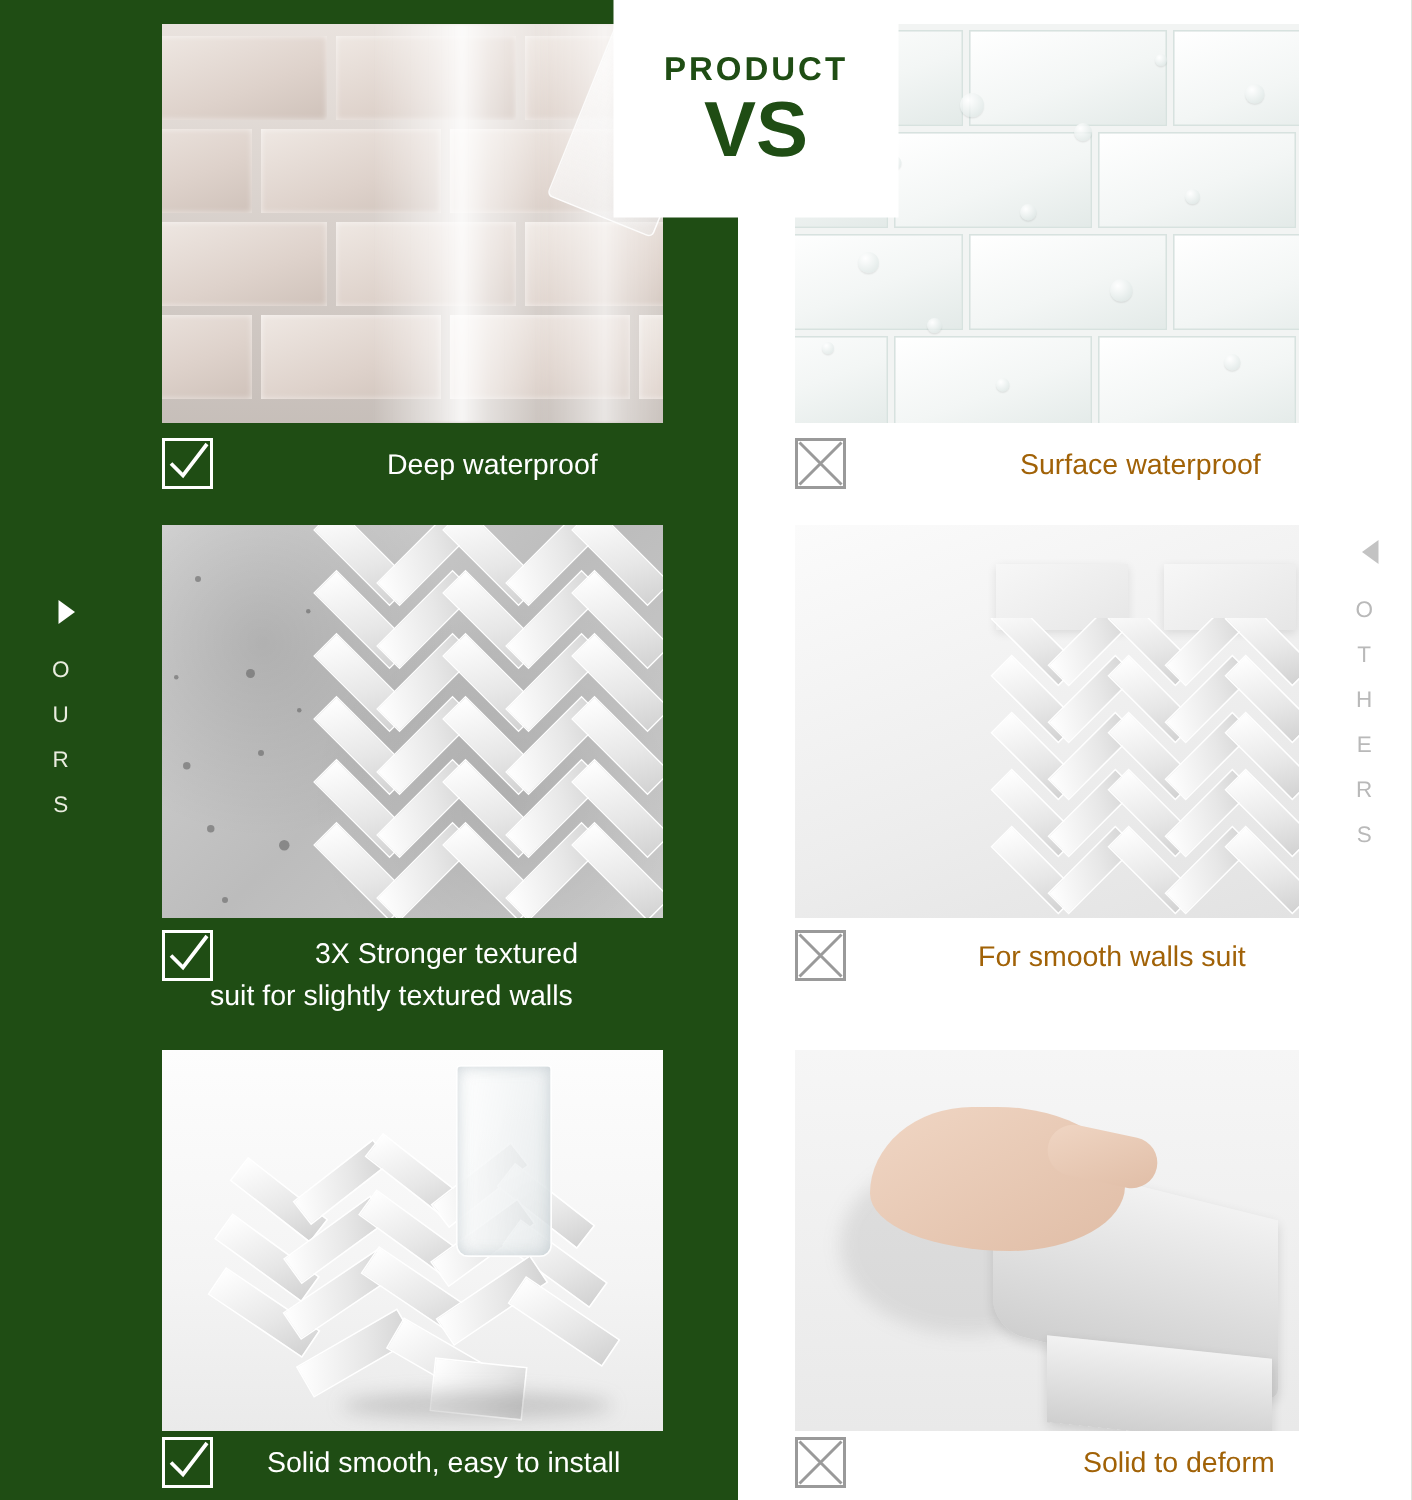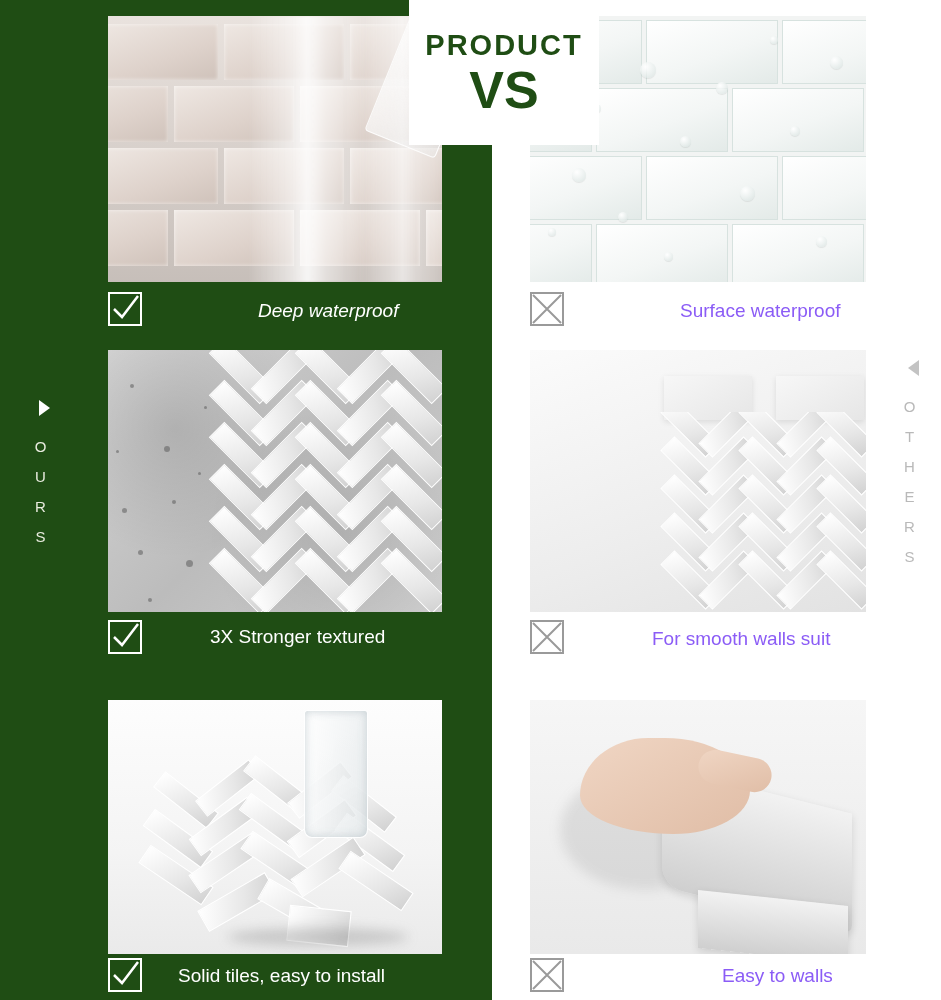--- a/index.html
+++ b/index.html
@@ -81,21 +81,21 @@
     width: 190px;
     height: 145px;
     background: #ffffff;
     display: flex;
     flex-direction: column;
     align-items: center;
     justify-content: center;
     z-index: 20;
   }
   .vs-badge .product {
-    font-size: 29px;
+    font-size: 22px;
     letter-spacing: 2px;
     color: #1f4d14;
     font-weight: bold;
     margin-bottom: 2px;
   }
   .vs-badge .vs {
     font-size: 52px;
     font-weight: bold;
     color: #1f4d14;
     line-height: 1;
@@ -106,21 +106,21 @@
     overflow: hidden;
     background: #dcdcdc;
   }
 
   .caption {
     position: absolute;
     font-size: 19px;
     line-height: 26px;
   }
   .caption.left { color: #ffffff; }
-  .caption.right { color: #8b5cf6; }
+  .caption.right { color: #a16207; }
 
   
   .mark {
     position: absolute;
     width: 34px;
     height: 34px;
     box-sizing: border-box;
   }
   .mark.check { border: 2px solid #ffffff; }
   .mark.cross { border: 2px solid #9a9a9a; }
@@ -286,21 +286,21 @@
       <div class="water-streak" style="left:250px; width:90px; opacity:.7;"></div>
       <div class="bottle" style="left:282px; top:-18px; width:74px; height:150px; transform:rotate(22deg);"></div>
     </div>
   </div>
 
   <div class="mark check" style="left:108px; top:292px;">
     <svg width="30" height="30" viewBox="0 0 30 30" aria-hidden="true">
       <path d="M4 15 L12 23 L28 2" stroke="#ffffff" stroke-width="2.5" fill="none"></path>
     </svg>
   </div>
-  <div class="caption left" style="left:258px; top:298px; width:240px;font-style:italic;">Deep waterproof</div>
+  <div class="caption left" style="left:258px; top:298px; width:240px;">Deep waterproof</div>
 
   <div class="photo" style="left:530px; top:16px; width:336px; height:266px;">
     <div class="glossy">
       <div class="gbrick" style="left:-20px; top:4px;  width:130px; height:62px;"></div>
       <div class="gbrick" style="left:116px; top:4px;  width:130px; height:62px;"></div>
       <div class="gbrick" style="left:252px; top:4px;  width:130px; height:62px;"></div>
       <div class="gbrick" style="left:-70px; top:72px; width:130px; height:62px;"></div>
       <div class="gbrick" style="left:66px;  top:72px; width:130px; height:62px;"></div>
       <div class="gbrick" style="left:202px; top:72px; width:130px; height:62px;"></div>
 
@@ -387,20 +387,21 @@
       <div class="hbtile" style="left:174px; top:220px; width:70px; height:20px; transform:rotate(45deg);"></div>
     </div>
   </div>
 
   <div class="mark check" style="left:108px; top:620px;">
     <svg width="30" height="30" viewBox="0 0 30 30" aria-hidden="true">
       <path d="M4 15 L12 23 L28 2" stroke="#ffffff" stroke-width="2.5" fill="none"></path>
     </svg>
   </div>
   <div class="caption left" style="left:210px; top:624px; width:290px;">3X Stronger textured</div>
+  <div class="caption left" style="left:140px; top:652px; width:360px;">suit for slightly textured walls</div>
 
   <div class="photo" style="left:530px; top:350px; width:336px; height:262px;">
     <div class="white-wall"></div>
     <div class="sheet" style="left:134px; top:26px; width:88px; height:44px;"></div>
     <div class="sheet" style="left:246px; top:26px; width:88px; height:44px;"></div>
     <div style="position:absolute; left:128px; top:62px; width:208px; height:200px; overflow:hidden;">
       <div class="hbtile" style="left:0px;   top:6px;   width:62px; height:18px; transform:rotate(45deg);"></div>
       <div class="hbtile" style="left:38px;  top:6px;   width:62px; height:18px; transform:rotate(-45deg);"></div>
       <div class="hbtile" style="left:78px;  top:6px;   width:62px; height:18px; transform:rotate(45deg);"></div>
       <div class="hbtile" style="left:116px; top:6px;   width:62px; height:18px; transform:rotate(-45deg);"></div>
@@ -466,31 +467,31 @@
     </div>
     <div class="glass" style="left:196px; top:10px; width:62px; height:126px;"></div>
     <div class="shadowblob" style="left:120px; top:228px; width:180px; height:18px;"></div>
   </div>
 
   <div class="mark check" style="left:108px; top:958px;">
     <svg width="30" height="30" viewBox="0 0 30 30" aria-hidden="true">
       <path d="M4 15 L12 23 L28 2" stroke="#ffffff" stroke-width="2.5" fill="none"></path>
     </svg>
   </div>
-  <div class="caption left" style="left:178px; top:963px; width:310px;">Solid tiles, easy to install</div>
+  <div class="caption left" style="left:178px; top:963px; width:310px;">Solid smooth, easy to install</div>
 
   <div class="photo" style="left:530px; top:700px; width:336px; height:254px;">
     <div class="handbg"></div>
     <div class="shadowblob" style="left:30px; top:70px; width:170px; height:120px; opacity:.55;"></div>
     <div class="bendsheet" style="left:132px; top:90px; width:190px; height:120px; transform:skewY(14deg);"></div>
     <div class="hand" style="left:50px; top:38px; width:170px; height:96px;"></div>
     <div class="hand" style="left:168px; top:54px; width:74px; height:34px; border-radius:30px; transform:rotate(12deg);"></div>
     <div class="bendsheet" style="left:168px; top:198px; width:150px; height:58px; transform:skewY(6deg); border-radius:0;"></div>
   </div>
 
   <div class="mark cross" style="left:530px; top:958px;">
     <svg width="30" height="30" viewBox="0 0 30 30" aria-hidden="true">
       <path d="M1 1 L29 29 M29 1 L1 29" stroke="#9a9a9a" stroke-width="2" fill="none"></path>
     </svg>
   </div>
-  <div class="caption right" style="left:722px; top:963px; width:220px;">Easy to walls</div>
+  <div class="caption right" style="left:722px; top:963px; width:220px;">Solid to deform</div>
 
 </div>
 
 </body></html>

